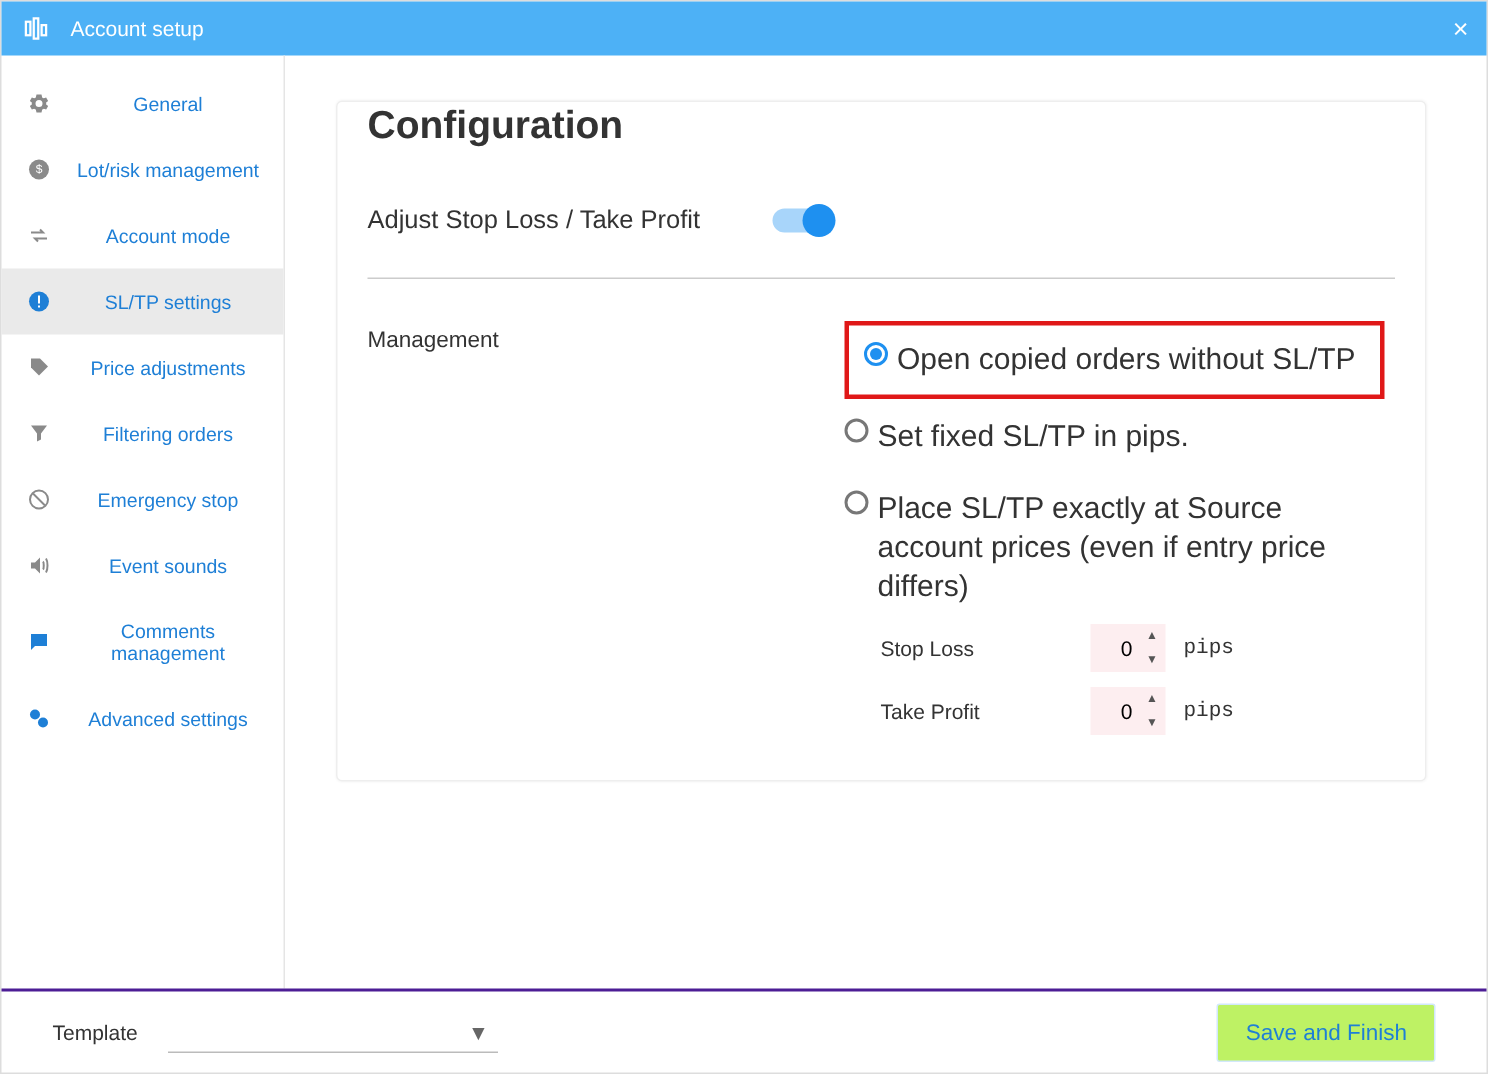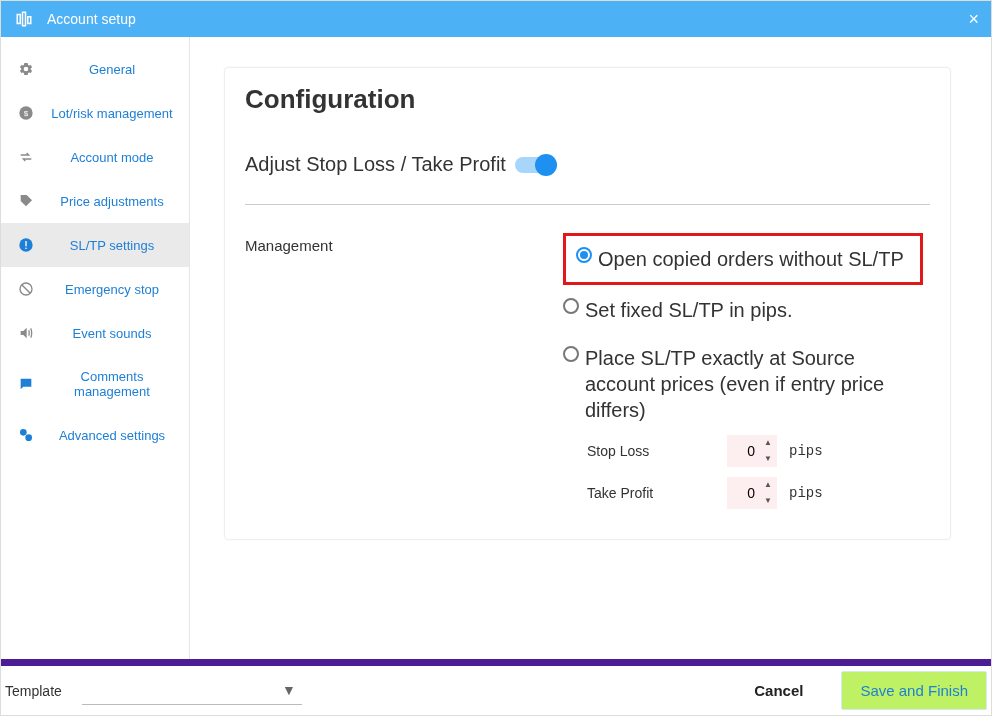--- a/index.html
+++ b/index.html
@@ -12,43 +12,43 @@
 .body { flex: 1; display: flex; min-height: 0; }
 .sidebar { width: 189px; border-right: 1px solid #e5e5e5; padding-top: 10px; }
 .side-item { display: flex; align-items: center; padding: 14px 10px 14px 14px; color: #1e7fd6; cursor: pointer; font-size: 13px; }
 .side-item .icon { width: 22px; display: inline-flex; align-items: center; justify-content: center; margin-right: 8px; color: #8a8a8a; }
 .side-item.active { background: #eaeaea; }
 .side-item.active .icon { color: #1e7fd6; }
 .side-item .label { flex: 1; text-align: center; }
 .content { flex: 1; padding: 30px 40px 20px 34px; overflow: auto; }
 .content h1 { font-size: 26px; font-weight: 600; margin-bottom: 28px; }
 .row { display: flex; align-items: center; padding: 10px 0; }
-.row .lbl { width: 270px; font-size: 20px; }
+.row .lbl { width: 270px; font-size: 17px; }
 .row-sep { border-top: 1px solid #ccc; margin: 18px 0 18px 0; }
 .toggle { position: relative; width: 40px; height: 16px; border-radius: 10px; background: #a8d5fa; display: inline-block; }
 .toggle .knob { position: absolute; right: -2px; top: -3px; width: 22px; height: 22px; border-radius: 50%; background: #1e90f0; }
 .mgmt { margin-top: 4px; }
 .mgmt .heading { width: 270px; font-size: 15px; padding-top: 4px; }
 .radio-group { flex: 1; }
 .radio-option { display: flex; align-items: flex-start; padding: 6px 0; }
 .radio-option .rad { width: 16px; height: 16px; border: 2px solid #777; border-radius: 50%; margin-right: 6px; flex-shrink: 0; position: relative; margin-top: 1px; }
 .radio-option.selected .rad { border-color: #1e90f0; }
 .radio-option.selected .rad::after { content: ""; position: absolute; top: 2px; left: 2px; width: 8px; height: 8px; border-radius: 50%; background: #1e90f0; }
 .radio-option .txt { font-size: 20px; line-height: 1.3; }
 .highlight-box { border: 3px solid #e01818; padding: 4px 10px; width: 360px; }
 .spin-row { display: flex; align-items: center; margin-left: 24px; margin-top: 6px; }
 .spin-row .slabel { width: 140px; font-size: 14px; }
 .spin { display: flex; align-items: center; background: #fdeef0; height: 32px; }
 .spin input { width: 32px; border: none; background: transparent; text-align: right; font-size: 14px; padding-right: 4px; outline: none; }
 .spin .arrows { display: flex; flex-direction: column; width: 18px; }
 .spin .arrows button { border: none; background: transparent; height: 16px; cursor: pointer; font-size: 8px; color: #555; line-height: 1; padding: 0; }
 .spin-row .unit { margin-left: 12px; font-size: 14px; font-family: Liberation Mono, monospace; }
 .card-border { border: 1px solid #eee; border-radius: 4px; padding: 0 20px 20px 20px; box-shadow: 0 0 2px rgba(0,0,0,0.05); }
-.content-inner { padding-top: 16px; }
-.footer { height: 56px; border-top: 7px solid #4c1d95; display: flex; align-items: center; padding: 0 4px; }
+.content-inner { padding-top: 0; }
+.footer { height: 56px; border-top: 2px solid #4c1d95; display: flex; align-items: center; padding: 0 34px; }
 .footer .tpl-label { font-size: 14px; margin-right: 20px; }
 .footer .tpl-select { width: 220px; border: none; border-bottom: 1px solid #bbb; height: 28px; display: flex; align-items: center; justify-content: flex-end; padding-right: 6px; color: #666; cursor: pointer; }
 .footer .spacer { flex: 1; }
 .footer .btn { padding: 10px 18px; font-size: 15px; cursor: pointer; }
 .footer .btn-cancel { color: #222; font-weight: 600; margin-right: 20px; }
 .footer .btn-save { background: #bef264; color: #1e7fd6; border: 1px solid #d2e8fb; border-radius: 2px; }
 svg { display: block; }
 </style>
 </head>
 <body>
@@ -86,37 +86,45 @@
         <span class="label">Lot/risk management</span>
       </div>
       <div class="side-item">
         <span class="icon">
             <svg width="16" height="16" viewBox="0 0 24 24" fill="none" stroke="#8a8a8a" stroke-width="2">
               <path d="M4 9h12l-3-3M20 15H8l3 3"></path>
             </svg>
           </span>
         <span class="label">Account mode</span>
       </div>
-      <div class="side-item">
-        <span class="icon">
-            <svg width="16" height="16" viewBox="0 0 24 24" fill="#8a8a8a">
-              <path d="M21 11l-8-8H4v9l8 8 9-9z"></path>
-            </svg>
-          </span>
-        <span class="label">Price adjustments</span>
-      </div>
       <div class="side-item active">
         <span class="icon">
             <svg width="16" height="16" viewBox="0 0 24 24" fill="#1e7fd6">
               <circle cx="12" cy="12" r="10"></circle>
               <rect x="11" y="6" width="2" height="8" fill="#fff"></rect>
               <rect x="11" y="16" width="2" height="2" fill="#fff"></rect>
             </svg>
           </span>
         <span class="label">SL/TP settings</span>
+      </div>
+      <div class="side-item">
+        <span class="icon">
+            <svg width="16" height="16" viewBox="0 0 24 24" fill="#8a8a8a">
+              <path d="M21 11l-8-8H4v9l8 8 9-9z"></path>
+            </svg>
+          </span>
+        <span class="label">Price adjustments</span>
+      </div>
+      <div class="side-item">
+        <span class="icon">
+            <svg width="16" height="16" viewBox="0 0 24 24" fill="#8a8a8a">
+              <path d="M4 4h16l-6 8v6l-4 2v-8z"></path>
+            </svg>
+          </span>
+        <span class="label">Filtering orders</span>
       </div>
       <div class="side-item">
         <span class="icon">
             <svg width="16" height="16" viewBox="0 0 24 24" fill="none" stroke="#8a8a8a" stroke-width="2">
               <circle cx="12" cy="12" r="9"></circle>
               <line x1="6" y1="6" x2="18" y2="18"></line>
             </svg>
           </span>
         <span class="label">Emergency stop</span>
       </div>
@@ -211,16 +219,15 @@
       </div>
     </div>
   </div>
 
   <div class="footer">
     <span class="tpl-label">Template</span>
     <div class="tpl-select">
       <span>▼</span>
     </div>
     <div class="spacer"></div>
-    <div class="btn btn-cancel">Cancel</div>
     <div class="btn btn-save">Save and Finish</div>
   </div>
 </div>
 
 </body></html>

